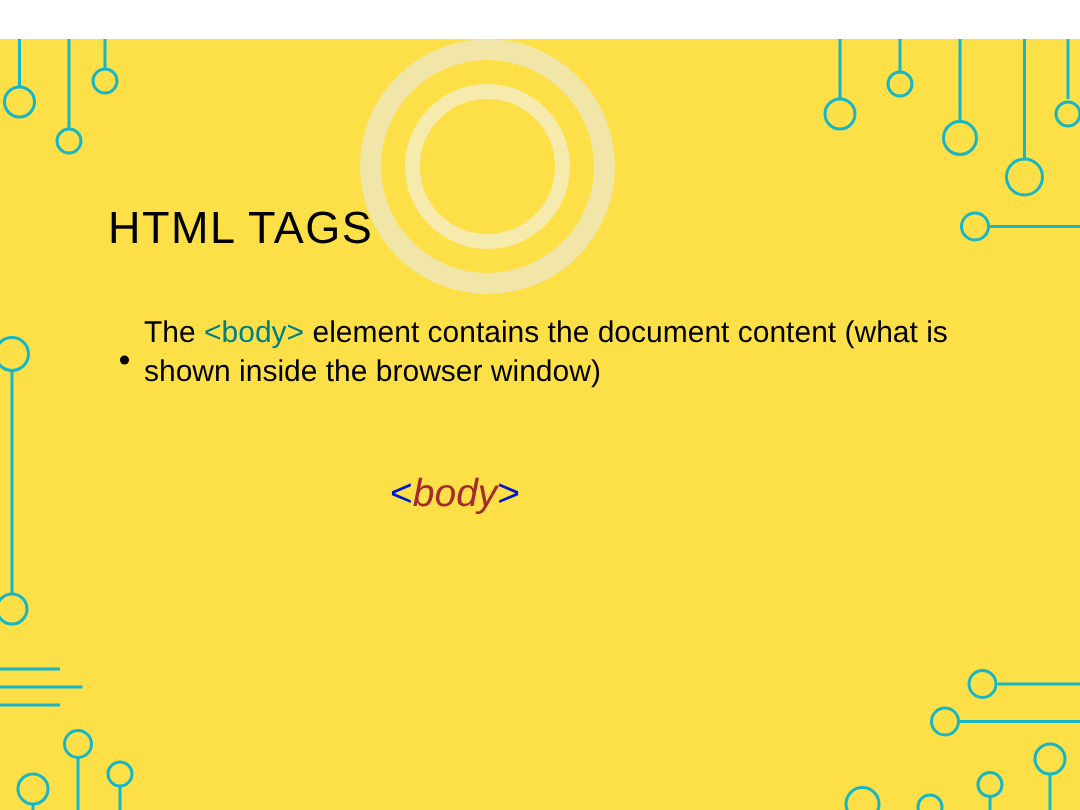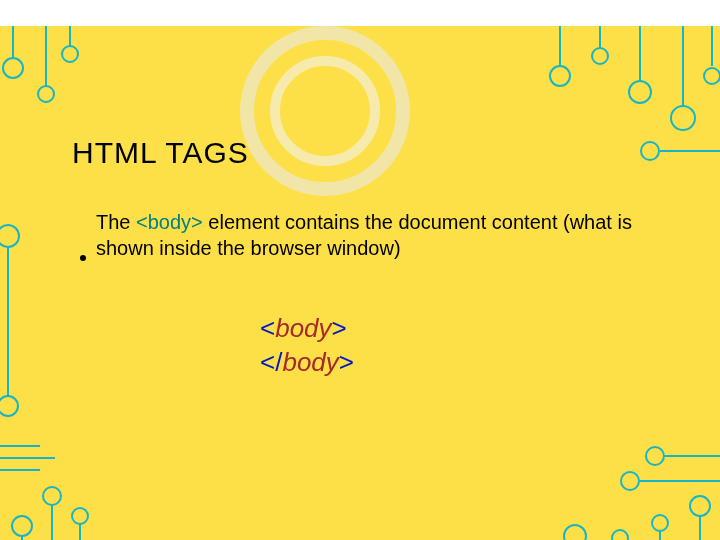--- a/index.html
+++ b/index.html
@@ -32,21 +32,21 @@
     font-size: 30px;
     letter-spacing: 1px;
     color: #000;
   }
   .bullet-row {
     position: absolute;
     top: 183px;
     left: 80px;
     right: 50px;
     display: flex;
-    align-items: flex-end;
+    align-items: center;
   }
   .dot {
     width: 6px;
     height: 6px;
     border-radius: 50%;
     background: #000;
     margin-top: 9px;
     margin-right: 10px;
     flex: 0 0 auto;
   }
@@ -146,18 +146,15 @@
     <div class="dot"></div>
     <div class="bullet-text">
       <span>The </span><span class="tag-literal">&lt;body&gt;</span><span> element contains the document content (what is shown inside the browser window)</span>
     </div>
   </div>
 
   <div class="code-block">
     <div>
       <span class="code-lt">&lt;</span><span class="code-name">body</span><span class="code-gt">&gt;</span>
     </div>
-    <div>
-      <span class="code-lt">&lt;</span><span class="code-slash">/</span><span class="code-name">body</span><span class="code-gt">&gt;</span>
-    </div>
   </div>
 
 </div>
 
 </body></html>

